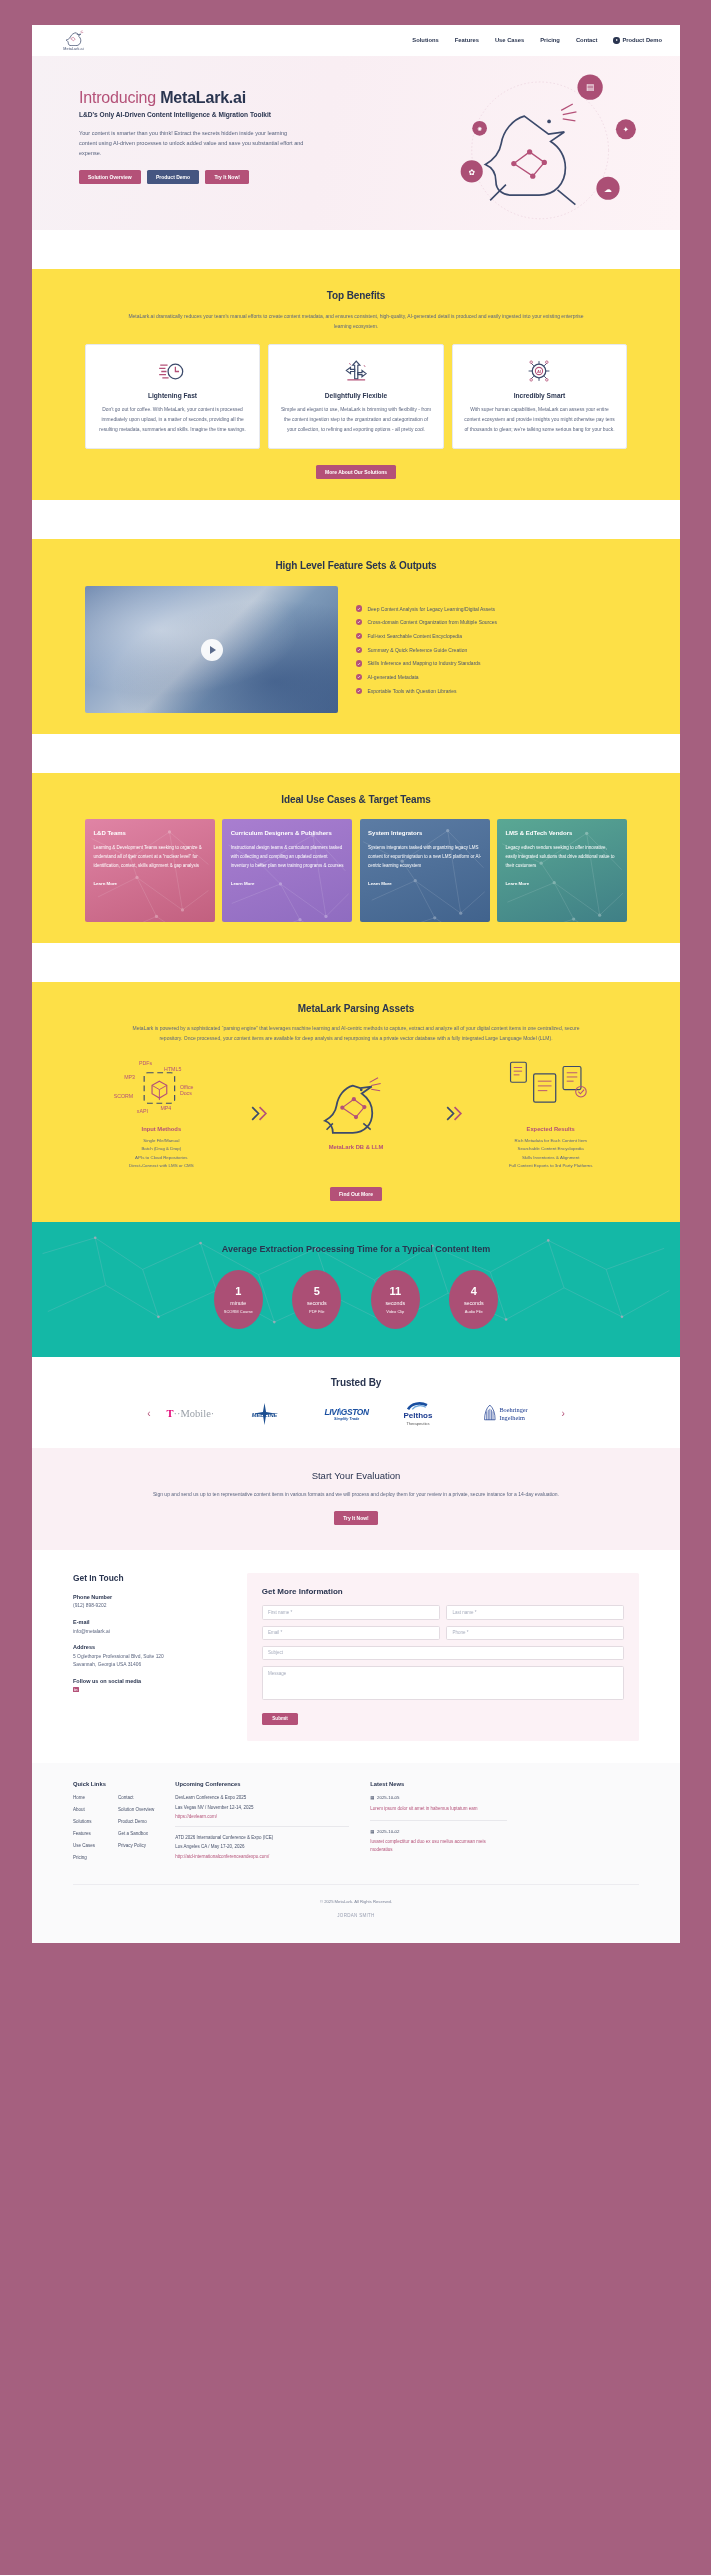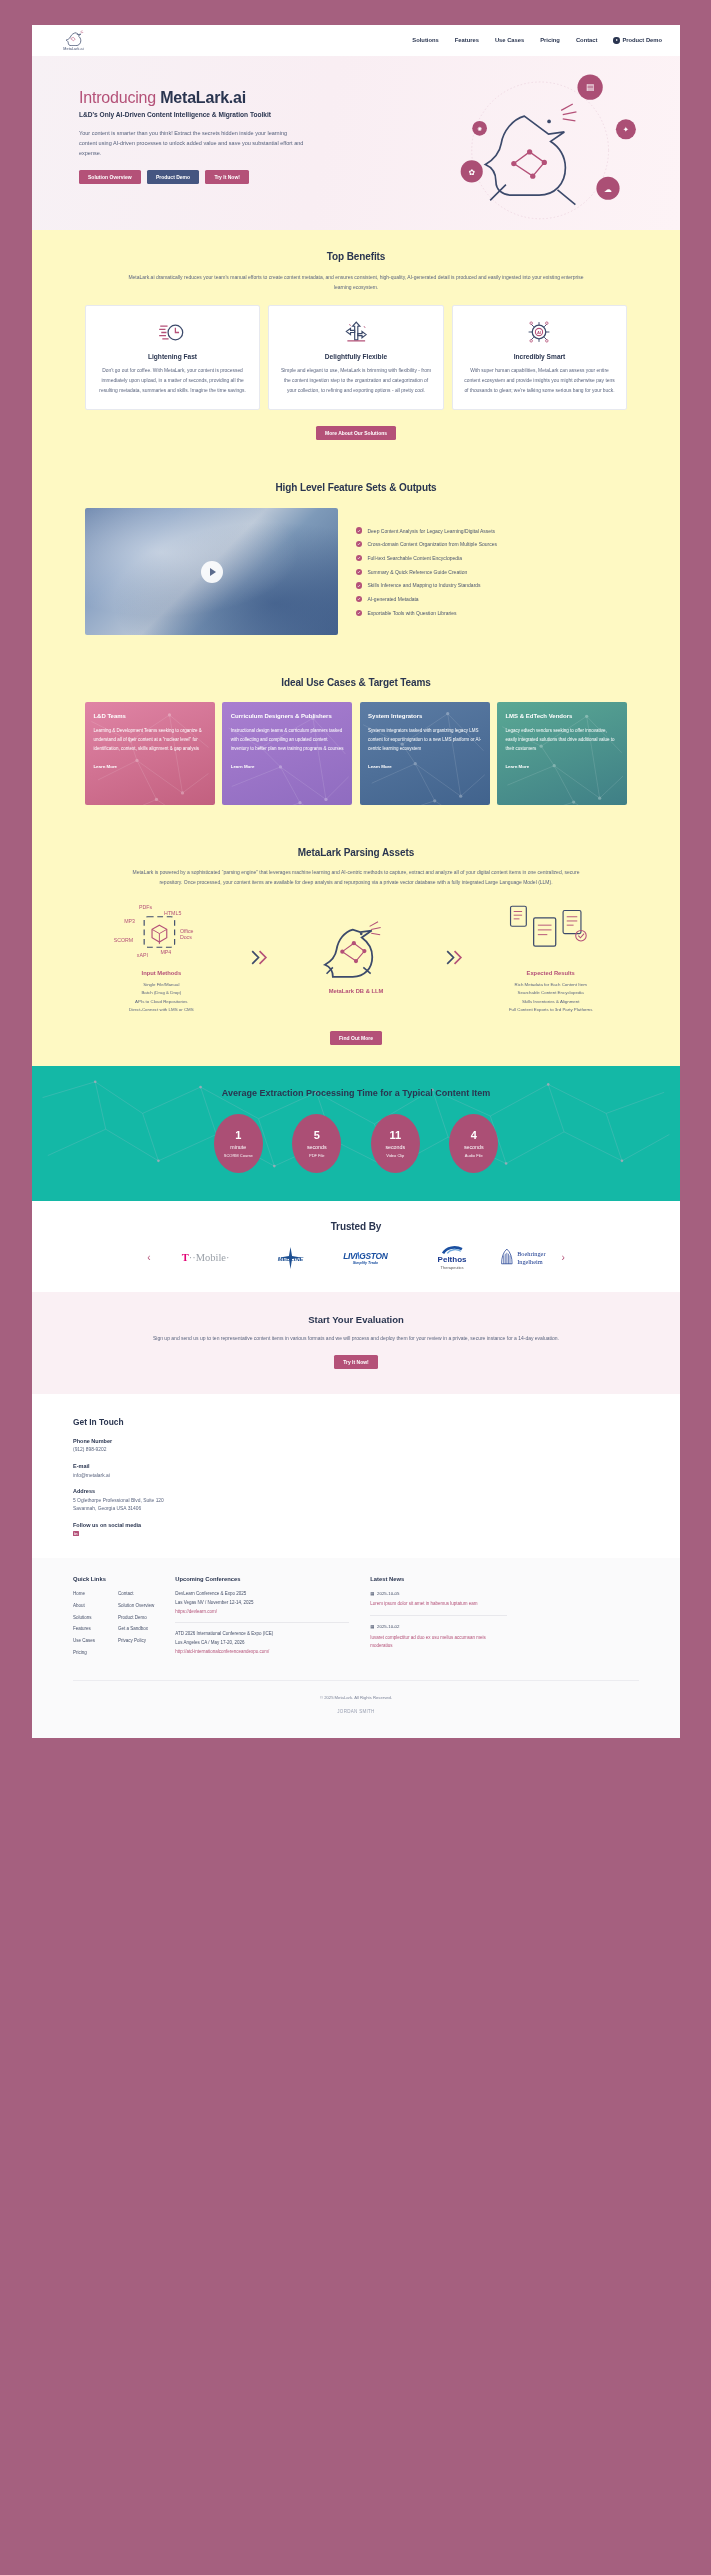--- a/index.html
+++ b/index.html
@@ -33,21 +33,21 @@
   .hero h1 .dark { color:#2a3550; font-weight:600; }
   .hero h2 { font-size: 6.6px; color:#2a3550; font-weight:700; margin-bottom: 9.5px;}
   .hero p { font-size: 5.5px; line-height: 1.85; color:#55607c; max-width: 227px; margin-bottom:11.6px;}
   .hero-btns { display:flex; gap: 6.3px; }
   .btn { border:none; border-radius:1.6px; color:#fff; font-size:5px; font-weight:700; padding:4.2px 9px; cursor:pointer; font-family:inherit;}
   .btn-pink { background:#b45178; }
   .btn-navy { background:#455681; }
   .hero-art { position:absolute; right: 32px; top: 9.5px; width: 221px; height: 174px; z-index:2;}
 
   
-  .sec { padding: 21px 53px; background:#fef9c3; }
+  .sec { padding: 21px 53px; background:#fde047;margin-top:39px; }
   .sec-title { text-align:center; font-size: 10px; font-weight:600; color:#2a3550; letter-spacing:-0.1px;}
   .sec-sub { text-align:center; font-size: 5px; color:#5b657f; line-height:2; margin: 9.5px auto 0; max-width: 464px;}
 
   .benefit-row { display:flex; gap:8.4px; margin-top: 13.7px; }
   .bcard { flex:1; border:0.5px solid #e7e9ef; border-radius:2.1px; padding: 11.6px 10.5px 13.7px; text-align:center; background:#fff;}
   .bicon { height: 28.5px; display:flex; align-items:center; justify-content:center; margin-bottom:6.3px;}
   .bcard h3 { font-size: 6.6px; font-weight:700; color:#2a3550; margin-bottom:6.3px;}
   .bcard p { font-size: 4.9px; line-height: 2; color:#5b657f;}
   .center-btn { display:flex; justify-content:center; margin-top:16px;}
 
@@ -91,25 +91,25 @@
   .stat-row{position:relative;z-index:2;display:flex;justify-content:center;gap:29.5px;margin-top:16px;}
   .stat{width:49px;height:59px;border-radius:50%;background:#ab4f75;color:#fff;display:flex;flex-direction:column;align-items:center;justify-content:center;}
   .stat .n{font-size:11px;font-weight:700;line-height:1;}
   .stat .u{font-size:5.3px;margin-top:3.2px;}
   .stat .l{font-size:4px;margin-top:3.2px;opacity:.95;}
 
   
   .trusted{padding:20px 32px 22px;background:#fff;}
   .logo-row{display:flex;align-items:center;justify-content:center;gap:16px;margin-top:13.7px;}
   .arrow{font-size:10px;color:#b45178;cursor:pointer;user-select:none;}
-  .logo-cell{display:flex;align-items:center;justify-content:flex-end;height:25px;min-width:63px;}
+  .logo-cell{display:flex;align-items:center;justify-content:flex-start;height:25px;min-width:63px;}
 
   
   .eval{background:#faf0f4;padding:22px 41px 25px;text-align:center;}
-  .eval h2{font-size:9.5px;font-weight:700;color:#2a3550;}
+  .eval h2{font-size:9.5px;font-weight:400;color:#2a3550;}
   .eval p{font-size:5px;color:#5b657f;margin-top:8.4px;line-height:1.9;}
   .eval .center-btn{margin-top:11.6px;}
 
   
   .contact{display:flex;gap:0;background:#fff;padding:23px 41px 22px;}
   .c-left{width:174px;padding-right:13.7px;}
   .c-left h2{font-size:8.4px;font-weight:600;color:#2a3550;margin-bottom:10.5px;}
   .c-left h6{font-size:5.5px;font-weight:700;color:#2a3550;margin-bottom:2.6px;}
   .c-left p{font-size:4.9px;color:#5b657f;line-height:1.7;margin-bottom:8.4px;}
   .li-icon{width:5.8px;height:5.8px;background:#b45178;color:#fff;font-size:3.7px;font-weight:700;display:flex;align-items:center;justify-content:center;border-radius:0.5px;cursor:pointer;}
@@ -603,20 +603,38 @@
       <h6>E-mail</h6>
       <p>info@metalark.ai</p>
       <h6>Address</h6>
       <p>
         <span>5 Oglethorpe Professional Blvd, Suite 120</span><br>
         <span>Savannah, Georgia USA 31406</span>
       </p>
       <h6>Follow us on social media</h6>
       <div class="li-icon">in</div>
     </div>
+    <div class="c-right">
+      <h2>Get More Information</h2>
+      <div class="f-row">
+        <input class="inp" placeholder="First name *" style="">
+        <input class="inp" placeholder="Last name *" style="">
+      </div>
+      <div class="f-row">
+        <input class="inp" placeholder="Email *" style="">
+        <input class="inp" placeholder="Phone *" style="">
+      </div>
+      <div class="f-row">
+        <input class="inp" placeholder="Subject" style="">
+      </div>
+      <div class="f-row">
+        <textarea class="inp" placeholder="Message" style=""></textarea>
+      </div>
+      <button class="submit">Submit</button>
+    </div>
   </div>
 
   <div class="footer">
     <div class="f-cols">
       <div class="f-col">
         <h5>Quick Links</h5>
         <div class="f-links">
           <ul>
             <li>Home</li>
             <li>About</li>

